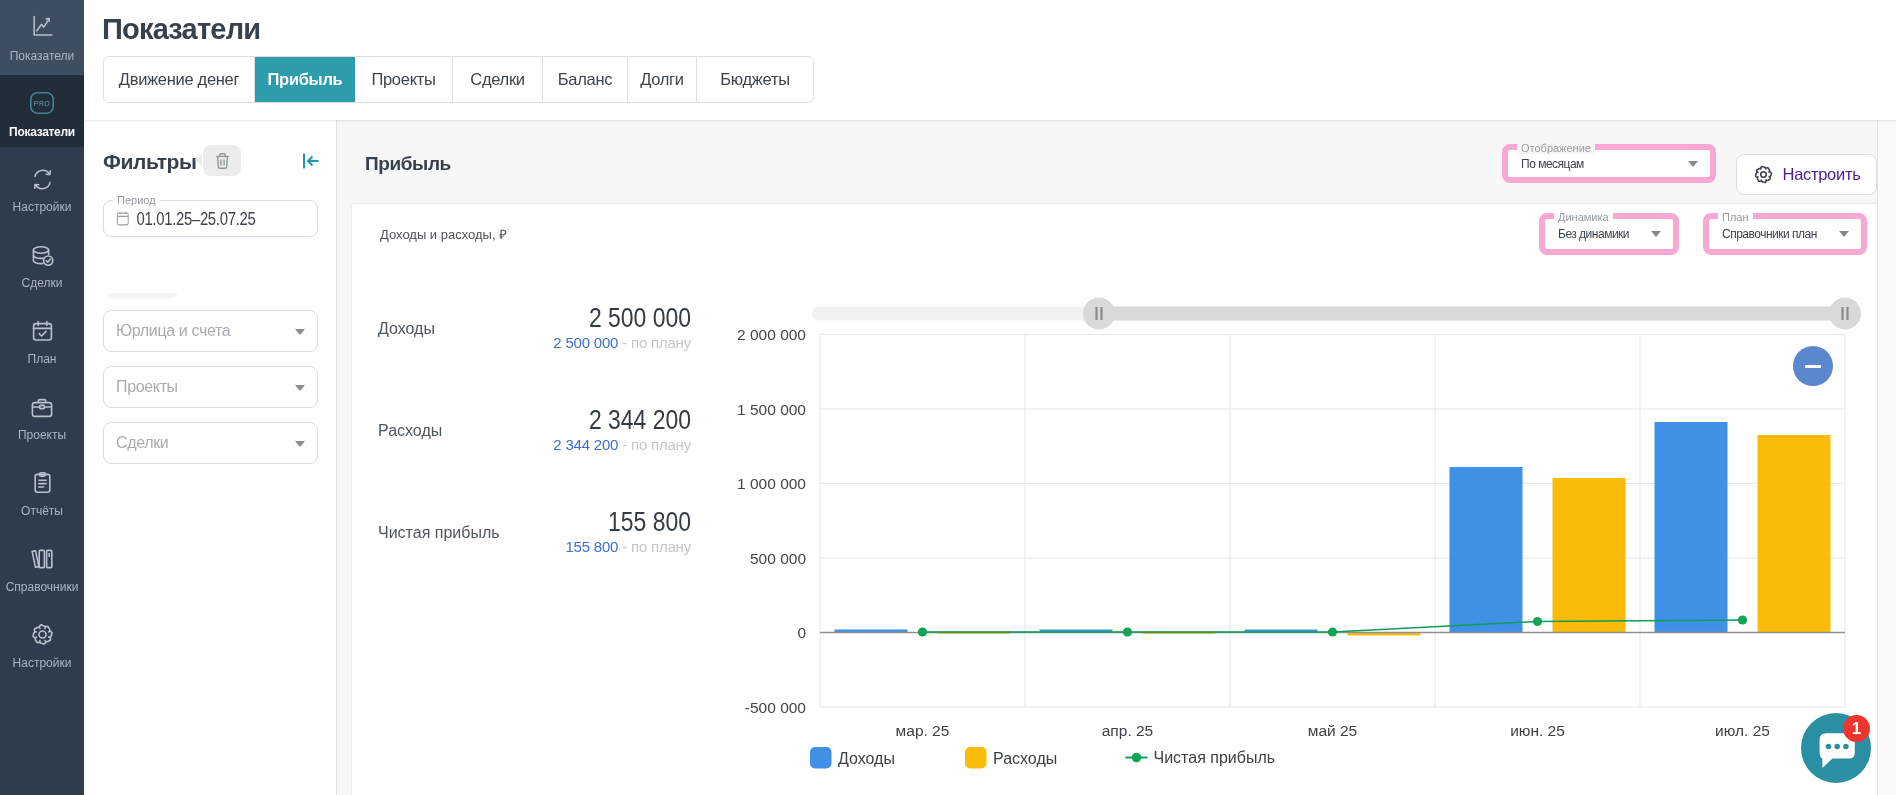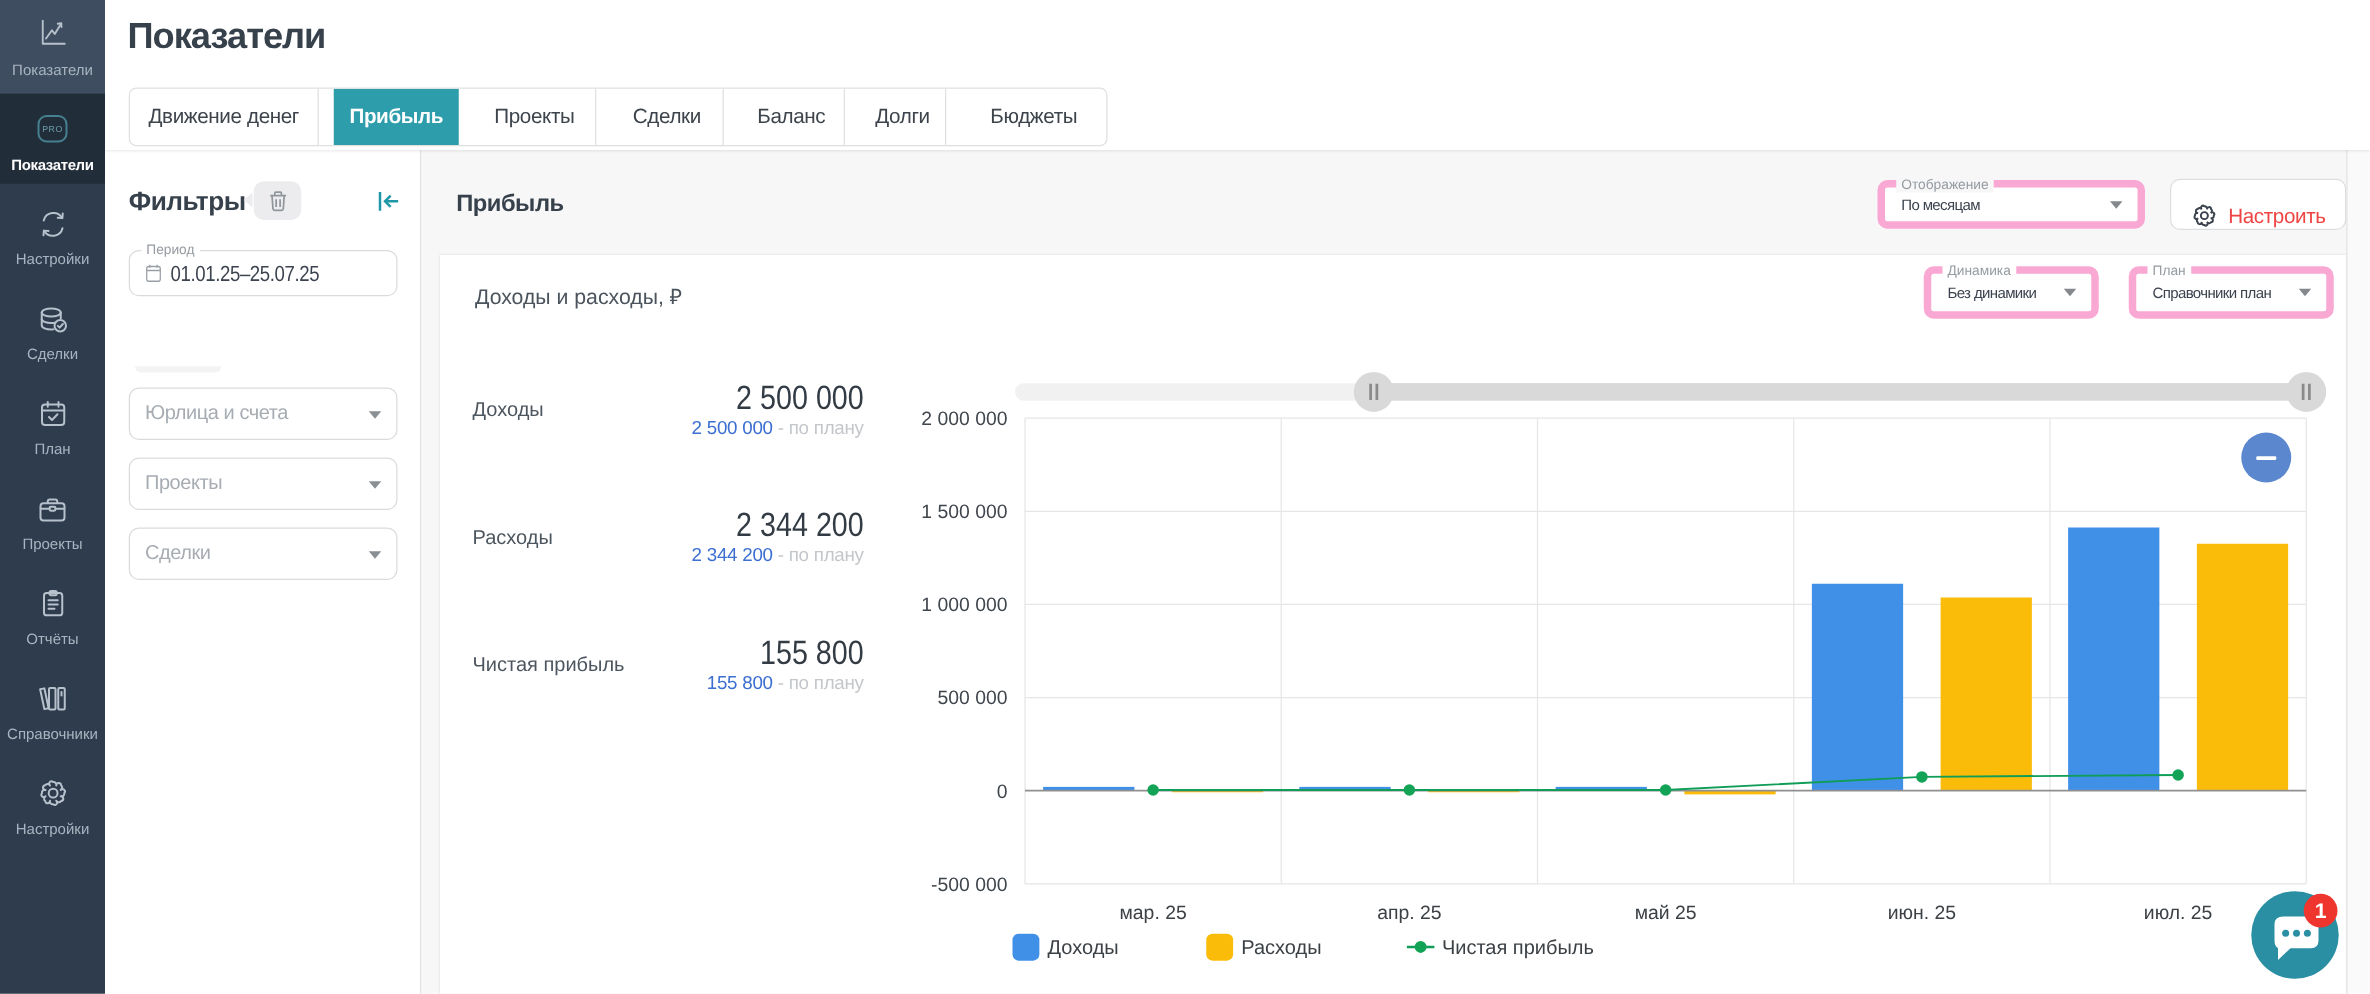--- a/index.html
+++ b/index.html
@@ -11,21 +11,21 @@
   .sb-item { position:absolute; left:0; width:84px; height:76px; text-align:center; }
   .sb-item .ic { position:absolute; left:0; right:0; top:17px; height:24px; display:flex; justify-content:center; }
   .sb-item .lb { position:absolute; left:0; right:0; top:49px; font-size:12px; color:#a9b4c0; letter-spacing:0; }
   .sb1 { top:0; height:75px; background:#3e4d60; }
   .sb2 { top:75px; height:72px; background:#222d3a; }
   .sb2 .lb { color:#fdfdfe; font-weight:bold; letter-spacing:-0.3px; }
 
   
   #header { position:absolute; left:84px; top:0; width:1812px; height:120px; background:#fff; z-index:20; box-shadow:0 1px 2px rgba(0,0,0,0.10); }
   #header h1 { position:absolute; left:18px; top:13px; font-size:29px; font-weight:bold; color:#37414c; letter-spacing:-0.8px; }
-  #tabs { position:absolute; left:19px; top:70px; height:47px; display:flex; border:1px solid #e0e0e0; border-radius:6px; background:#fff; overflow:hidden;gap:12px; }
+  #tabs { position:absolute; left:19px; top:56px; height:47px; display:flex; border:1px solid #e0e0e0; border-radius:6px; background:#fff; overflow:hidden; }
   .tab { display:flex; align-items:center; justify-content:center; font-size:16.5px; color:#3d444c; border-right:1px solid #e0e0e0; letter-spacing:-0.3px; }
   .tab:last-child { border-right:none; }
   .tab.act { background:#2d9dac; color:#fff; font-weight:bold; border-right:none; }
 
   
   #filters { position:absolute; left:84px; top:120px; width:253px; height:675px; background:#fff; border-right:1px solid #dfe2e5; z-index:10; }
   #filters .ttl { position:absolute; left:19px; top:30px; font-size:21px; font-weight:bold; color:#37414c; letter-spacing:-0.4px; }
   .trash-btn { position:absolute; left:119px; top:25px; width:38px; height:31px; background:#ececee; border-radius:8px; display:flex; align-items:center; justify-content:center; }
   .collapse { position:absolute; left:217px; top:31px; }
   .fld { position:absolute; left:19px; width:215px; background:#fff; border:1px solid #d9dcdf; border-radius:8px; }
@@ -37,25 +37,25 @@
   
   #content { position:absolute; left:337px; top:120px; width:1540px; height:675px; background:#f7f7f8; }
   #chead { position:absolute; left:337px; top:120px; width:1540px; height:84px; }
   #chead .pt { position:absolute; left:28px; top:33px; font-size:19px; font-weight:bold; color:#37414c; letter-spacing:-0.4px; }
   .selbox { position:absolute; background:#fff; border:6px solid #f9a8d4; border-radius:8px; }
   .selbox .slabel { position:absolute; top:-8px; left:9px; padding:0 4px; font-size:11px; color:#959ba1; background:#fff; }
   .selbox .sval { position:absolute; left:13px; top:50%; transform:translateY(-50%); font-size:12px; color:#3b434e; white-space:nowrap; letter-spacing:-0.5px; }
   .selbox .caret { position:absolute; right:12px; top:50%; margin-top:-3px; width:0; height:0; border-left:5.5px solid transparent; border-right:5.5px solid transparent; border-top:6.5px solid #85898d; }
   .onGrey .slabel { background:#f7f7f8; }
 
-  #btn-настроить { position:absolute; border:1px solid #dcdfe2; border-radius:8px; background:#fff; display:flex; align-items:flex-end; justify-content:center; gap:9px; font-size:16.5px; color:#ef4444; letter-spacing:-0.3px; }
+  #btn-настроить { position:absolute; border:1px solid #dcdfe2; border-radius:8px; background:#fff; display:flex; align-items:center; justify-content:center; gap:9px; font-size:16.5px; color:#4c1d95; letter-spacing:-0.3px;margin-top:11px; }
 
   
   #card { position:absolute; left:352px; top:204px; width:1525px; height:591px; background:#fff; box-shadow:0 0 2px rgba(0,0,0,0.12); }
-  #card .ctitle { position:absolute; left:28px; top:21px; font-size:17px; color:#4b535c; }
+  #card .ctitle { position:absolute; left:28px; top:21px; font-size:13px; color:#4b535c; }
 
   .stat-label { position:absolute; left:26px; font-size:16px; color:#4d565f; }
   .stat-big { position:absolute; width:313px; text-align:right; font-size:27px; color:#333b44; transform:scaleX(0.85); transform-origin:100% 50%; }
   .stat-sub { position:absolute; width:313px; text-align:right; font-size:15px; letter-spacing:-0.2px; }
   .stat-sub .bl { color:#3c6fd1; }
   .stat-sub .gr { color:#c3c6ca; }
 
   
   #sstrip { position:absolute; left:1877px; top:120px; width:19px; height:675px; background:#fafafa; border-left:1px solid #e2e2e2; }
 

